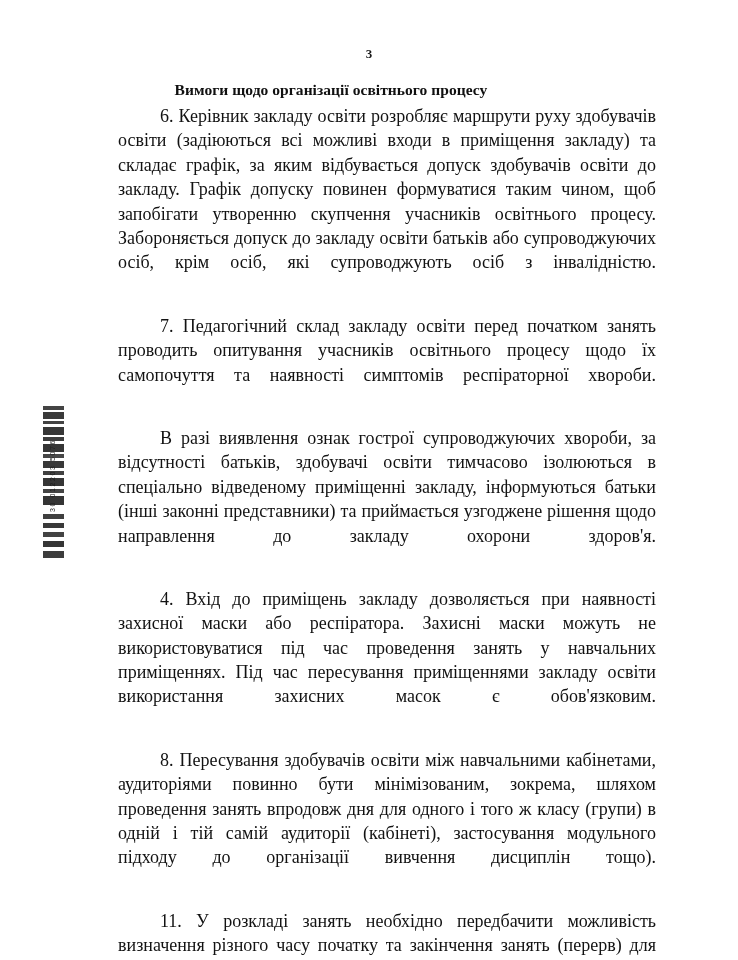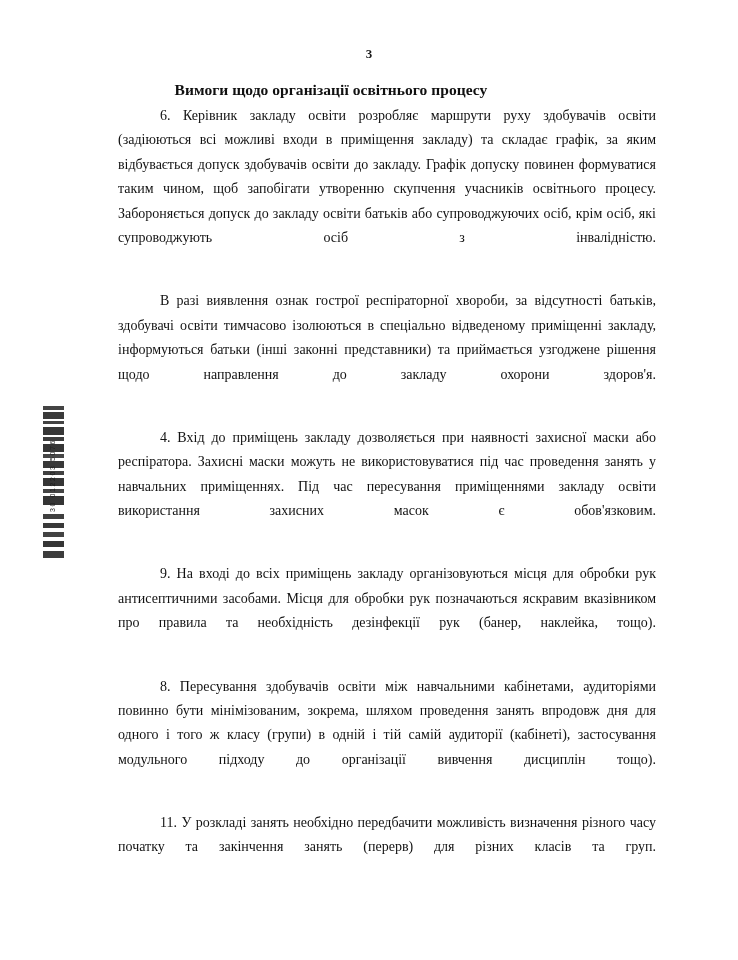--- a/index.html
+++ b/index.html
@@ -56,21 +56,21 @@
     top: 104px;
     left: 118px;
     width: 538px;
   }
 
   .para {
     margin: 0 0 14.5px 0;
     text-align: justify;
     text-justify: inter-word;
     text-indent: 42px;
-    font-size: 14px;
+    font-size: 18px;
     line-height: 24.4px;
     color: #121212;
     -webkit-font-smoothing: none;
   }
 
   .para:last-child { margin-bottom: 0; }
 
   
   .para::after {
     content: "";
@@ -155,21 +155,21 @@
 
   <h1 class="doc-title">Вимоги щодо організації освітнього процесу</h1>
 
   <div class="barcode-stamp">
     <div class="barcode-bars"></div>
     <div class="barcode-label">30 012203 5076</div>
   </div>
 
   <div class="body-column">
     <p class="para">6. Керівник закладу освіти розробляє маршрути руху здобувачів освіти (задіюються всі можливі входи в приміщення закладу) та складає графік, за яким відбувається допуск здобувачів освіти до закладу. Графік допуску повинен формуватися таким чином, щоб запобігати утворенню скупчення учасників освітнього процесу. Забороняється допуск до закладу освіти батьків або супроводжуючих осіб, крім осіб, які супроводжують осіб з інвалідністю.</p>
-    <p class="para">В разі виявлення ознак гострої респіраторної хвороби, за відсутності батьків, здобувачі освіти тимчасово ізолюються в спеціально відведеному приміщенні закладу, інформуються батьки (інші законні представники) та приймається узгоджене рішення щодо направлення до закладу охорони здоров'я.</p>
+    <p class="para">7. Педагогічний склад закладу освіти перед початком занять проводить опитування учасників освітнього процесу щодо їх самопочуття та наявності симптомів респіраторної хвороби.</p>
+    <p class="para">В разі виявлення ознак гострої супроводжуючих хвороби, за відсутності батьків, здобувачі освіти тимчасово ізолюються в спеціально відведеному приміщенні закладу, інформуються батьки (інші законні представники) та приймається узгоджене рішення щодо направлення до закладу охорони здоров'я.</p>
     <p class="para">4. Вхід до приміщень закладу дозволяється при наявності захисної маски або респіратора. Захисні маски можуть не використовуватися під час проведення занять у навчальних приміщеннях. Під час пересування приміщеннями закладу освіти використання захисних масок є обов'язковим.</p>
-    <p class="para">9. На вході до всіх приміщень закладу організовуються місця для обробки рук антисептичними засобами. Місця для обробки рук позначаються яскравим вказівником про правила та необхідність дезінфекції рук (банер, наклейка, тощо).</p>
     <p class="para">8. Пересування здобувачів освіти між навчальними кабінетами, аудиторіями повинно бути мінімізованим, зокрема, шляхом проведення занять впродовж дня для одного і того ж класу (групи) в одній і тій самій аудиторії (кабінеті), застосування модульного підходу до організації вивчення дисциплін тощо).</p>
     <p class="para">11. У розкладі занять необхідно передбачити можливість визначення різного часу початку та закінчення занять (перерв) для різних класів та груп.</p>
 
   </div>
 
 </div>
 
 </body></html>

